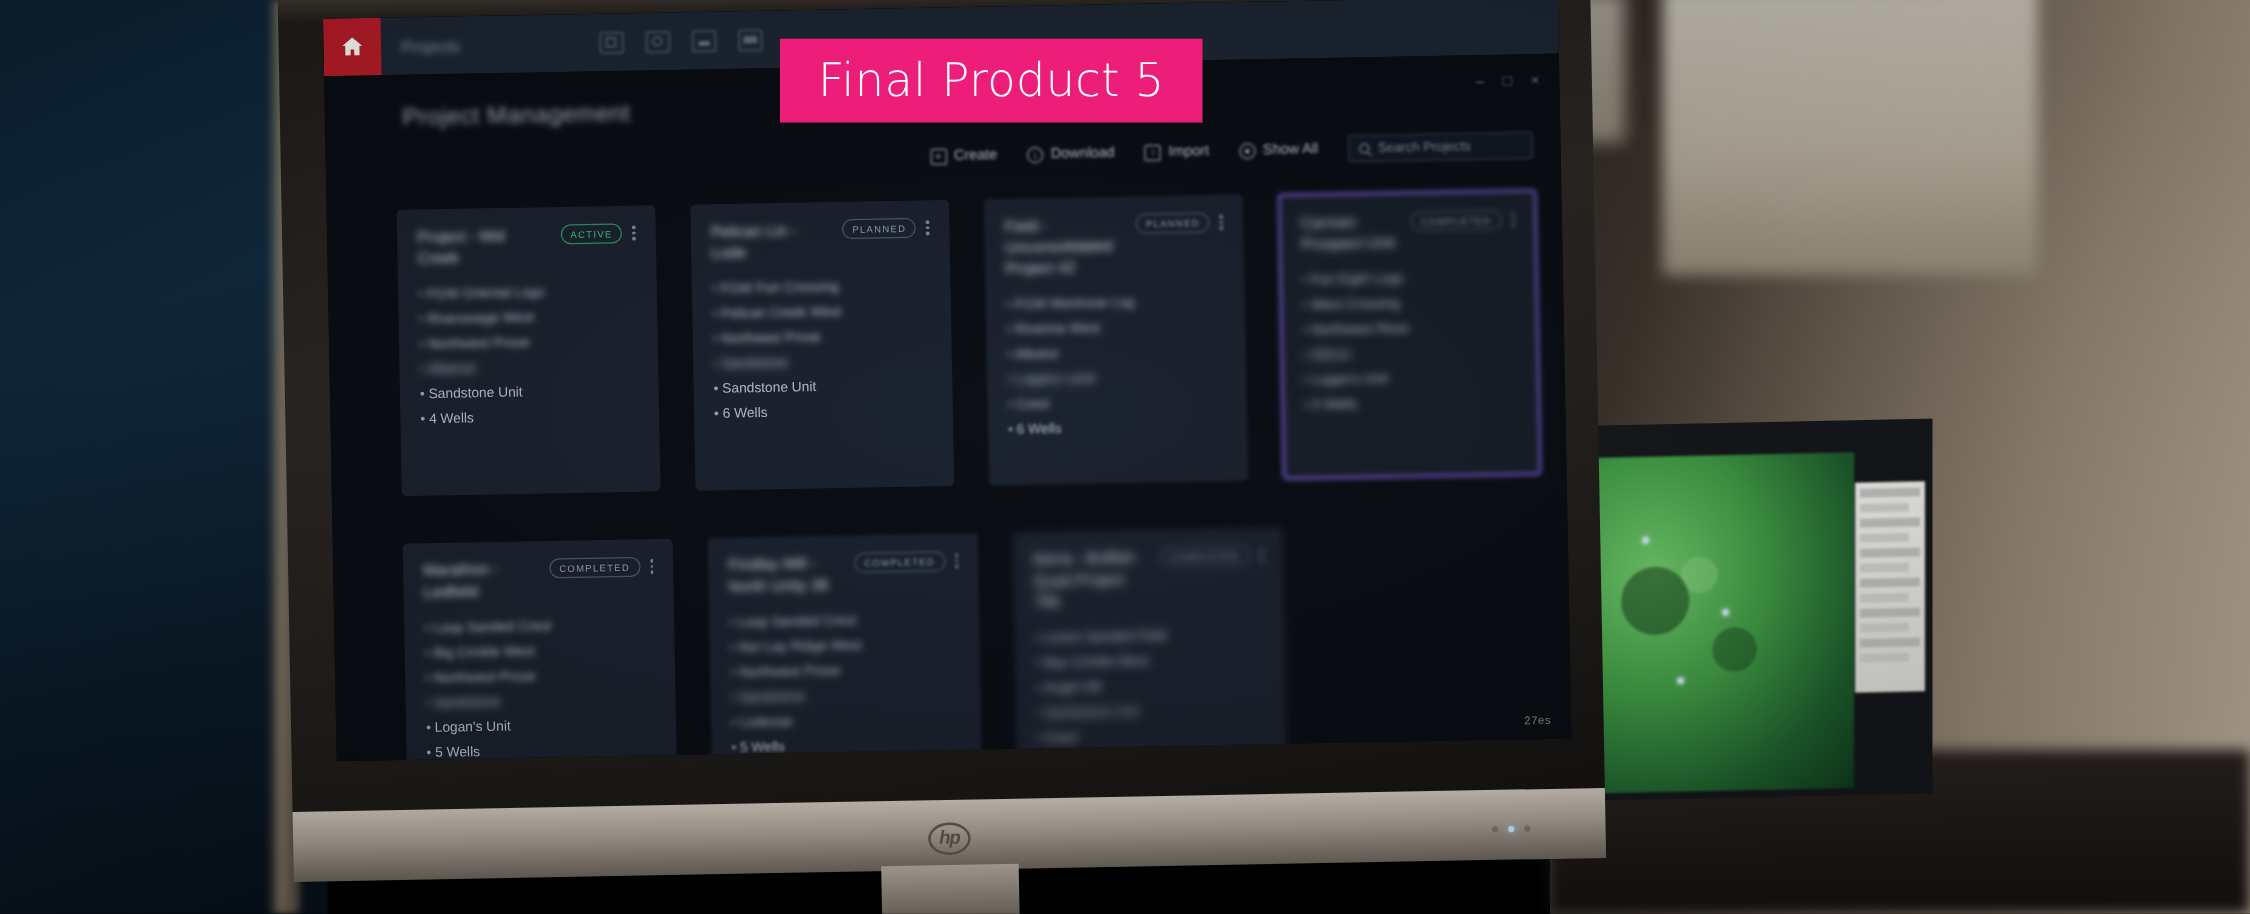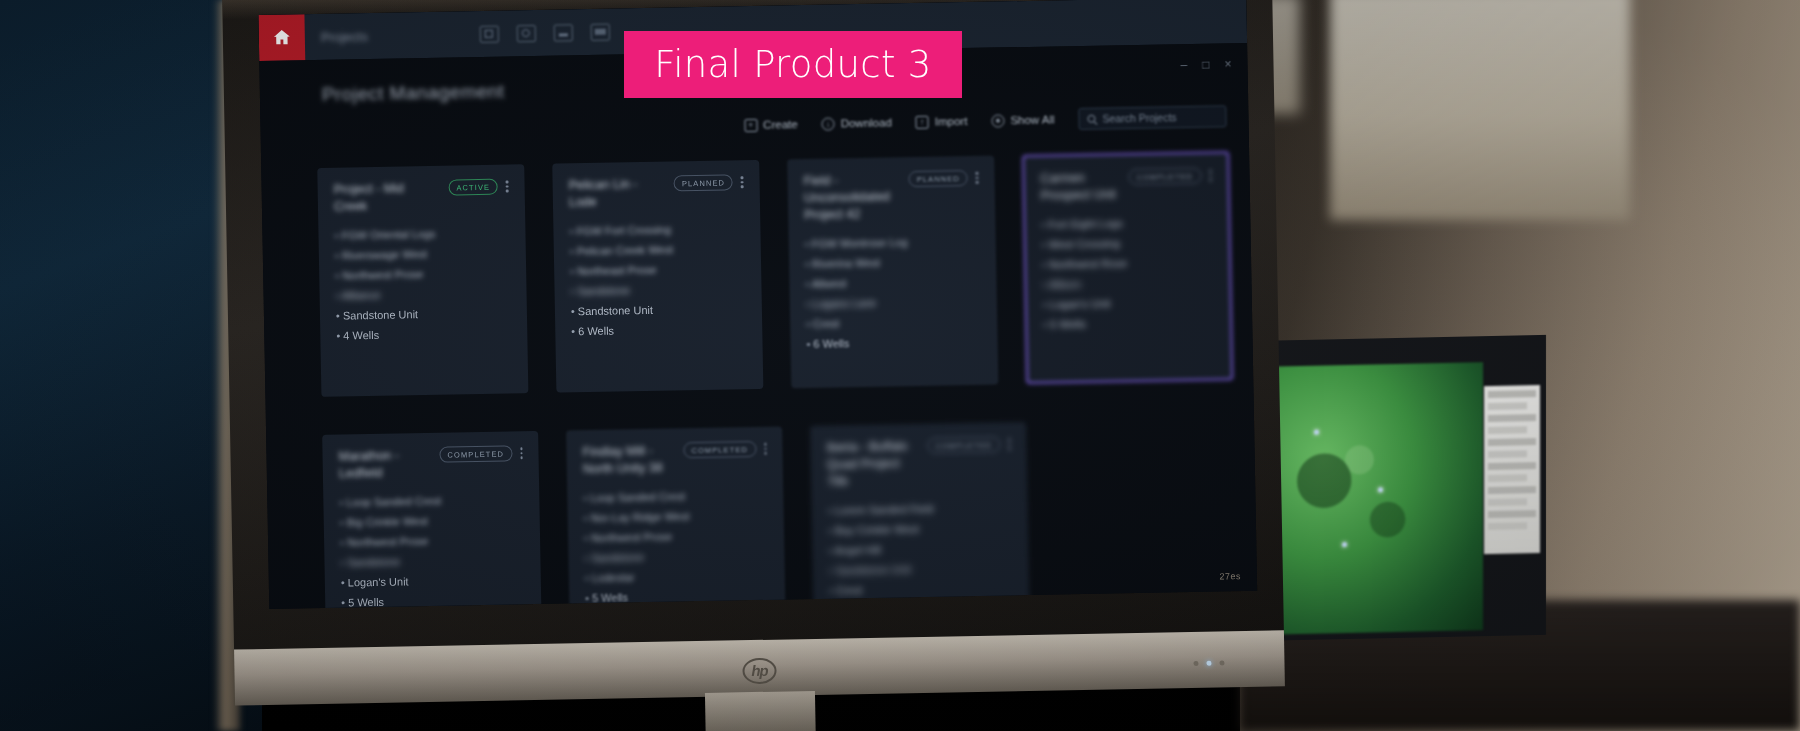--- a/index.html
+++ b/index.html
@@ -505,16 +505,16 @@
       <span></span>
         <span class="on"></span>
         <span></span>
     </div>
     <div class="mon-stand"></div>
   </div>
 
   <div class="haze"></div>
 
   <div class="banner">
-    <span>Final Product 3</span>
+    <span>Final Product 5</span>
   </div>
 
 </div>
 
 </body></html>

